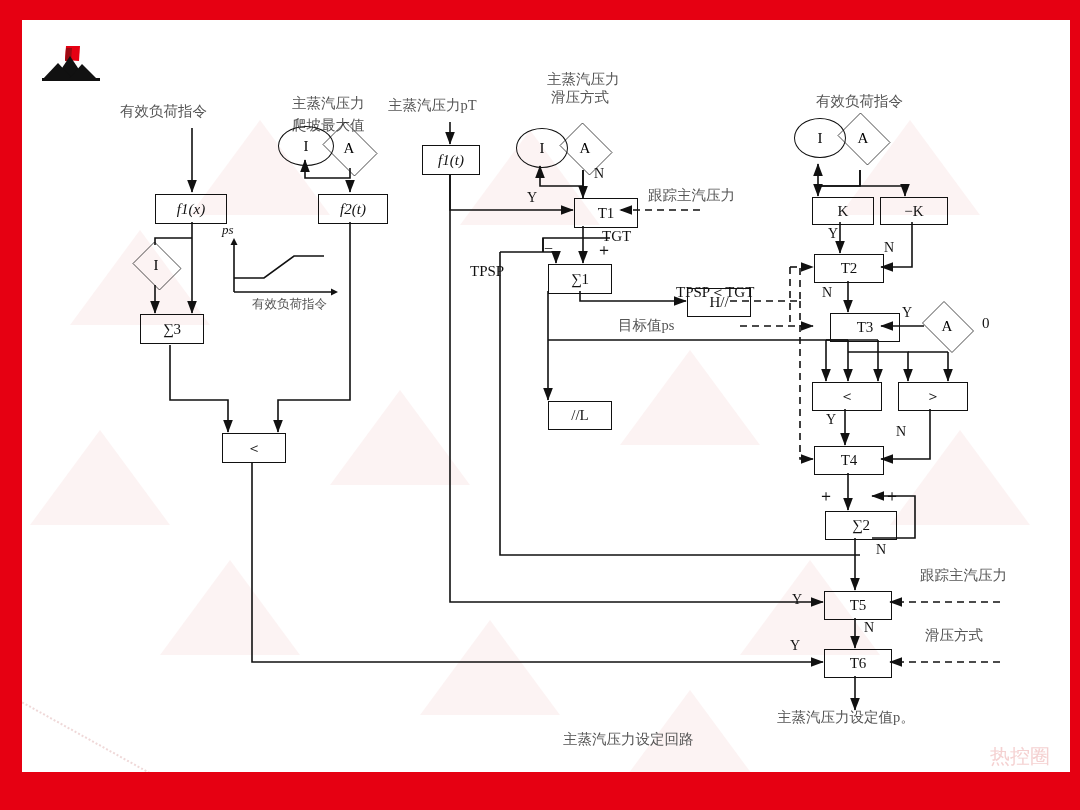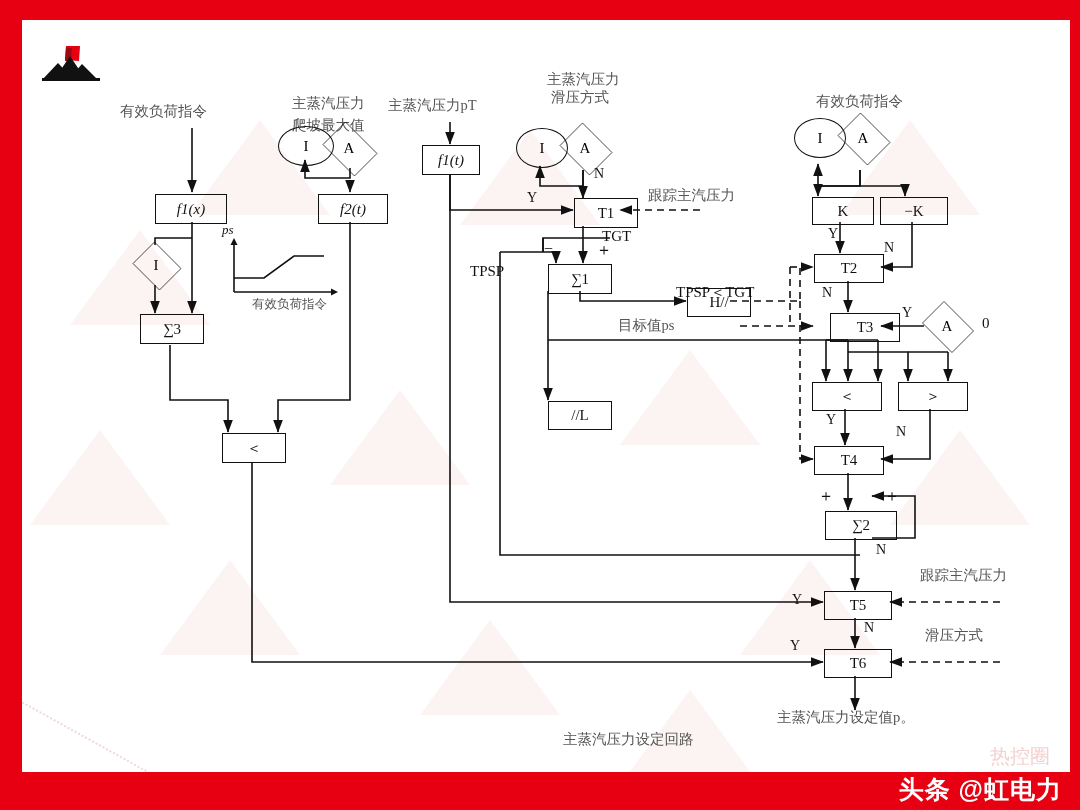--- a/index.html
+++ b/index.html
@@ -310,15 +310,14 @@
       <div class="dtxt">A</div>
   </div>
   <div class="box" style="left:812px;top:382px;width:68px;height:27px;">＜</div>
   <div class="box" style="left:898px;top:382px;width:68px;height:27px;">＞</div>
   <div class="box" style="left:814px;top:446px;width:68px;height:27px;">T4</div>
   <div class="box" style="left:825px;top:511px;width:70px;height:27px;">∑2</div>
   <div class="box" style="left:824px;top:591px;width:66px;height:27px;">T5</div>
   <div class="box" style="left:824px;top:649px;width:66px;height:27px;">T6</div>
 
   <div class="footer-wm">热控圈</div>
-  <div class="footer-tag">头条 @虹电力</div>
 
 </div>
 
 </body></html>

